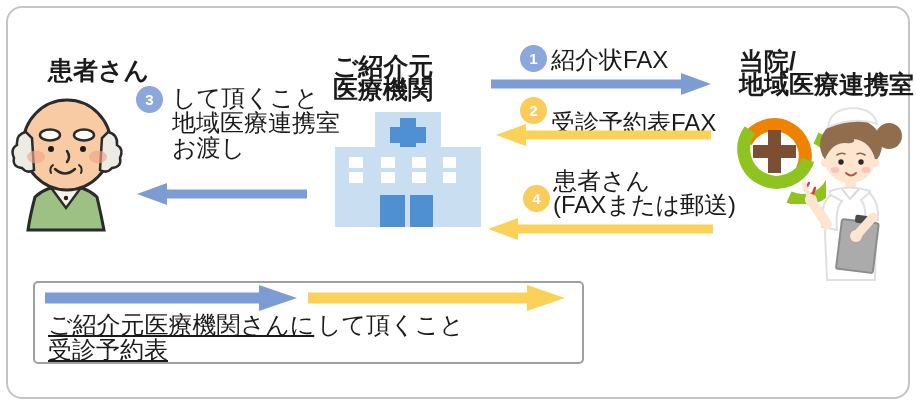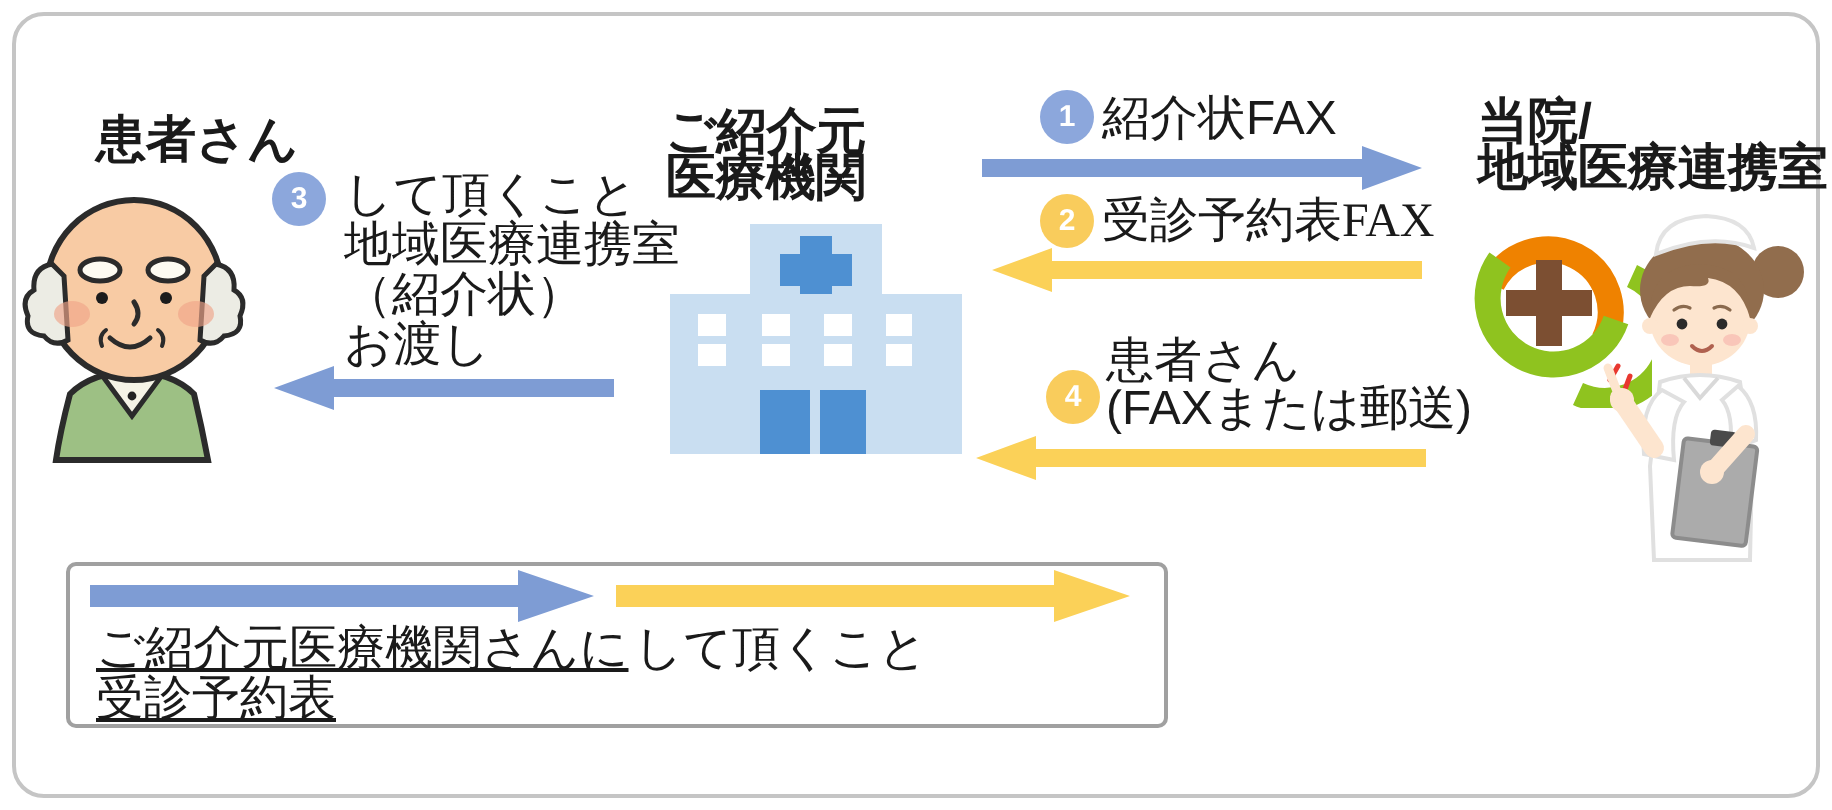--- a/index.html
+++ b/index.html
@@ -59,21 +59,20 @@
     <path d="M43,71 q-4,3 -2,8" fill="none" stroke="#2b2b2b" stroke-width="2" stroke-linecap="round"></path>
     <path d="M69,71 q4,3 2,8" fill="none" stroke="#2b2b2b" stroke-width="2" stroke-linecap="round"></path>
   </svg>
 
   <div class="num-circle c-blue" style="left:136px;top:86px;">
     <span>3</span>
   </div>
   <div class="abs jp" style="left:172px;top:85px;">
     <div>して頂くこと</div>
     <div>地域医療連携室</div>
-    <div>（紹介状）</div>
     <div>お渡し</div>
   </div>
   <svg class="abs" style="left:137px;top:183px;" width="170" height="22" viewBox="0 0 170 22">
     <polygon points="170,6.5 30,6.5 30,0 0,11 30,22 30,15.5 170,15.5" fill="#7E9CD4"></polygon>
   </svg>
 
   <div class="abs jp-bold" style="left:308px;top:55px;width:150px;text-align:center;">
     <div>ご紹介元</div>
     <div>医療機関</div>
   </div>
@@ -100,21 +99,21 @@
     <span>1</span>
   </div>
   <div class="abs jp" style="left:551px;top:47px;">紹介状FAX</div>
   <svg class="abs" style="left:491px;top:73px;" width="220" height="22" viewBox="0 0 220 22">
     <polygon points="0,6.5 190,6.5 190,0 220,11 190,22 190,15.5 0,15.5" fill="#7E9CD4"></polygon>
   </svg>
 
   <div class="num-circle c-yellow" style="left:520px;top:97px;">
     <span>2</span>
   </div>
-  <div class="abs jp" style="left:551px;top:99px;font-family:Liberation Serif, serif;">受診予約表FAX</div>
+  <div class="abs jp" style="left:551px;top:110px;">受診予約表FAX</div>
   <svg class="abs" style="left:496px;top:124px;" width="215" height="22" viewBox="0 0 215 22">
     <polygon points="215,6.5 30,6.5 30,0 0,11 30,22 30,15.5 215,15.5" fill="#FBD158"></polygon>
   </svg>
 
   <div class="num-circle c-yellow" style="left:523px;top:185px;">
     <span>4</span>
   </div>
   <div class="abs jp" style="left:553px;top:169px;line-height:24px;">
     <div>患者さん</div>
     <div>(FAXまたは郵送)</div>

